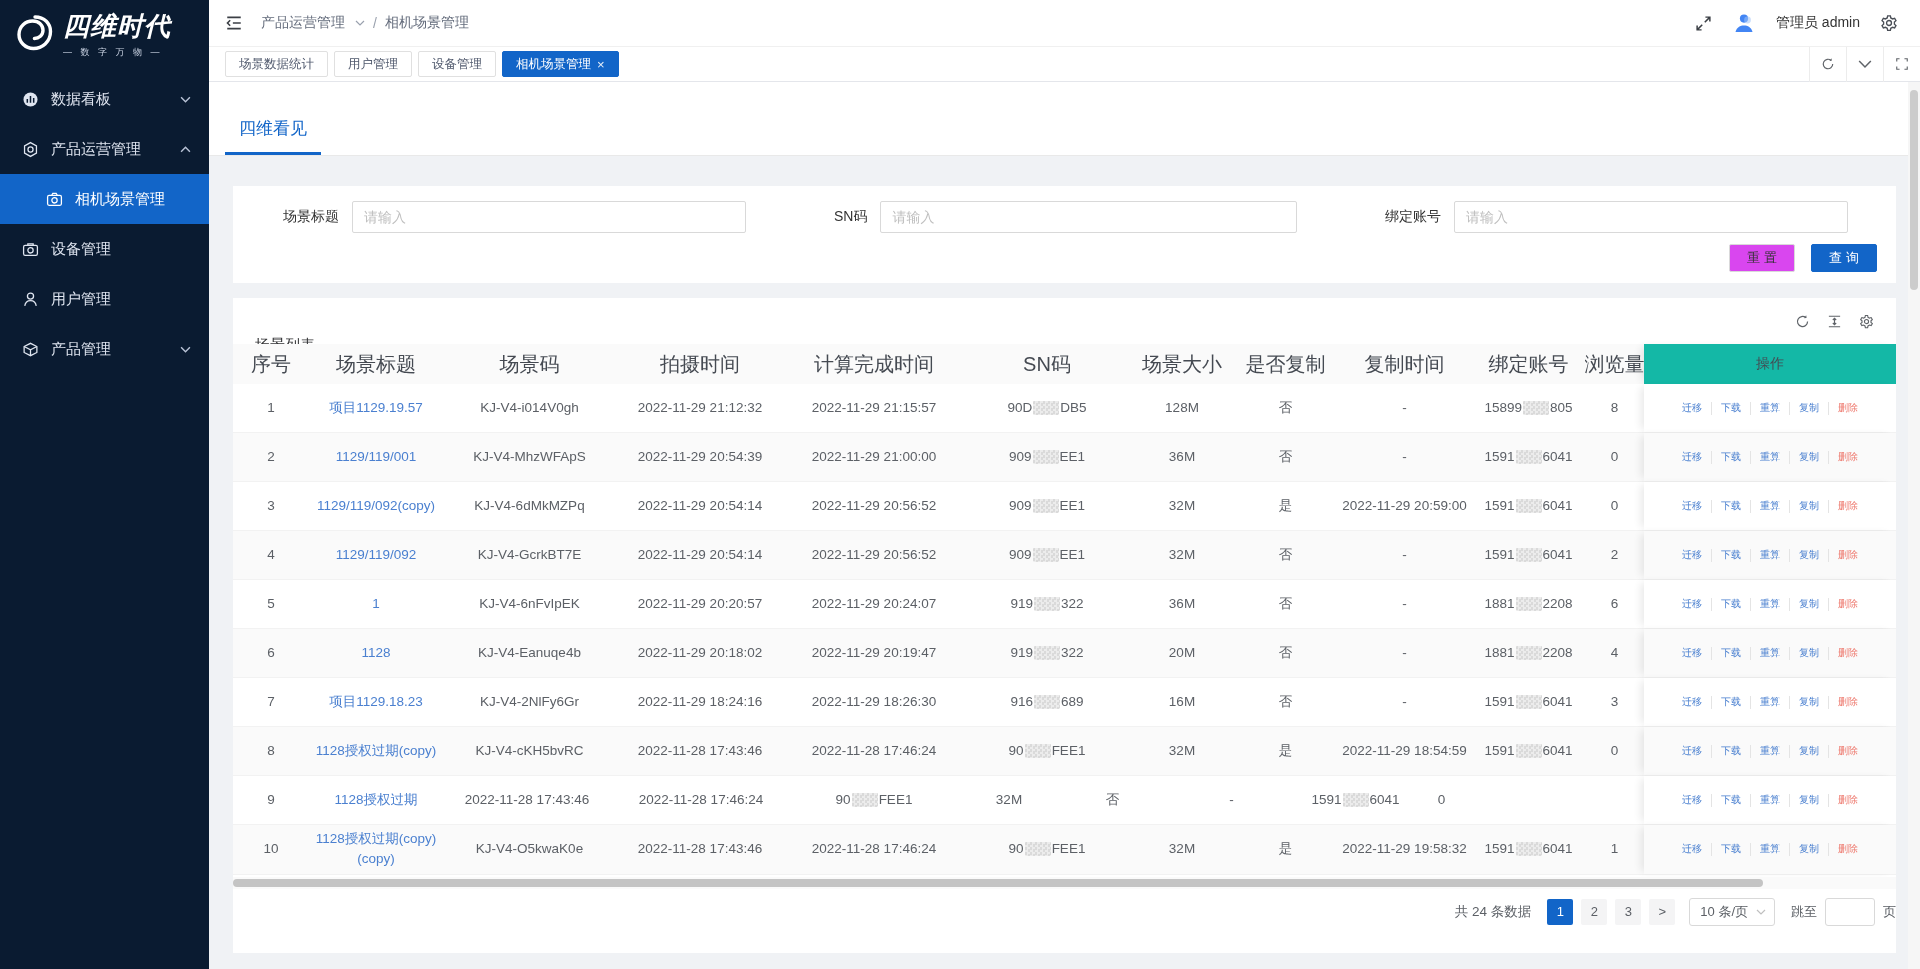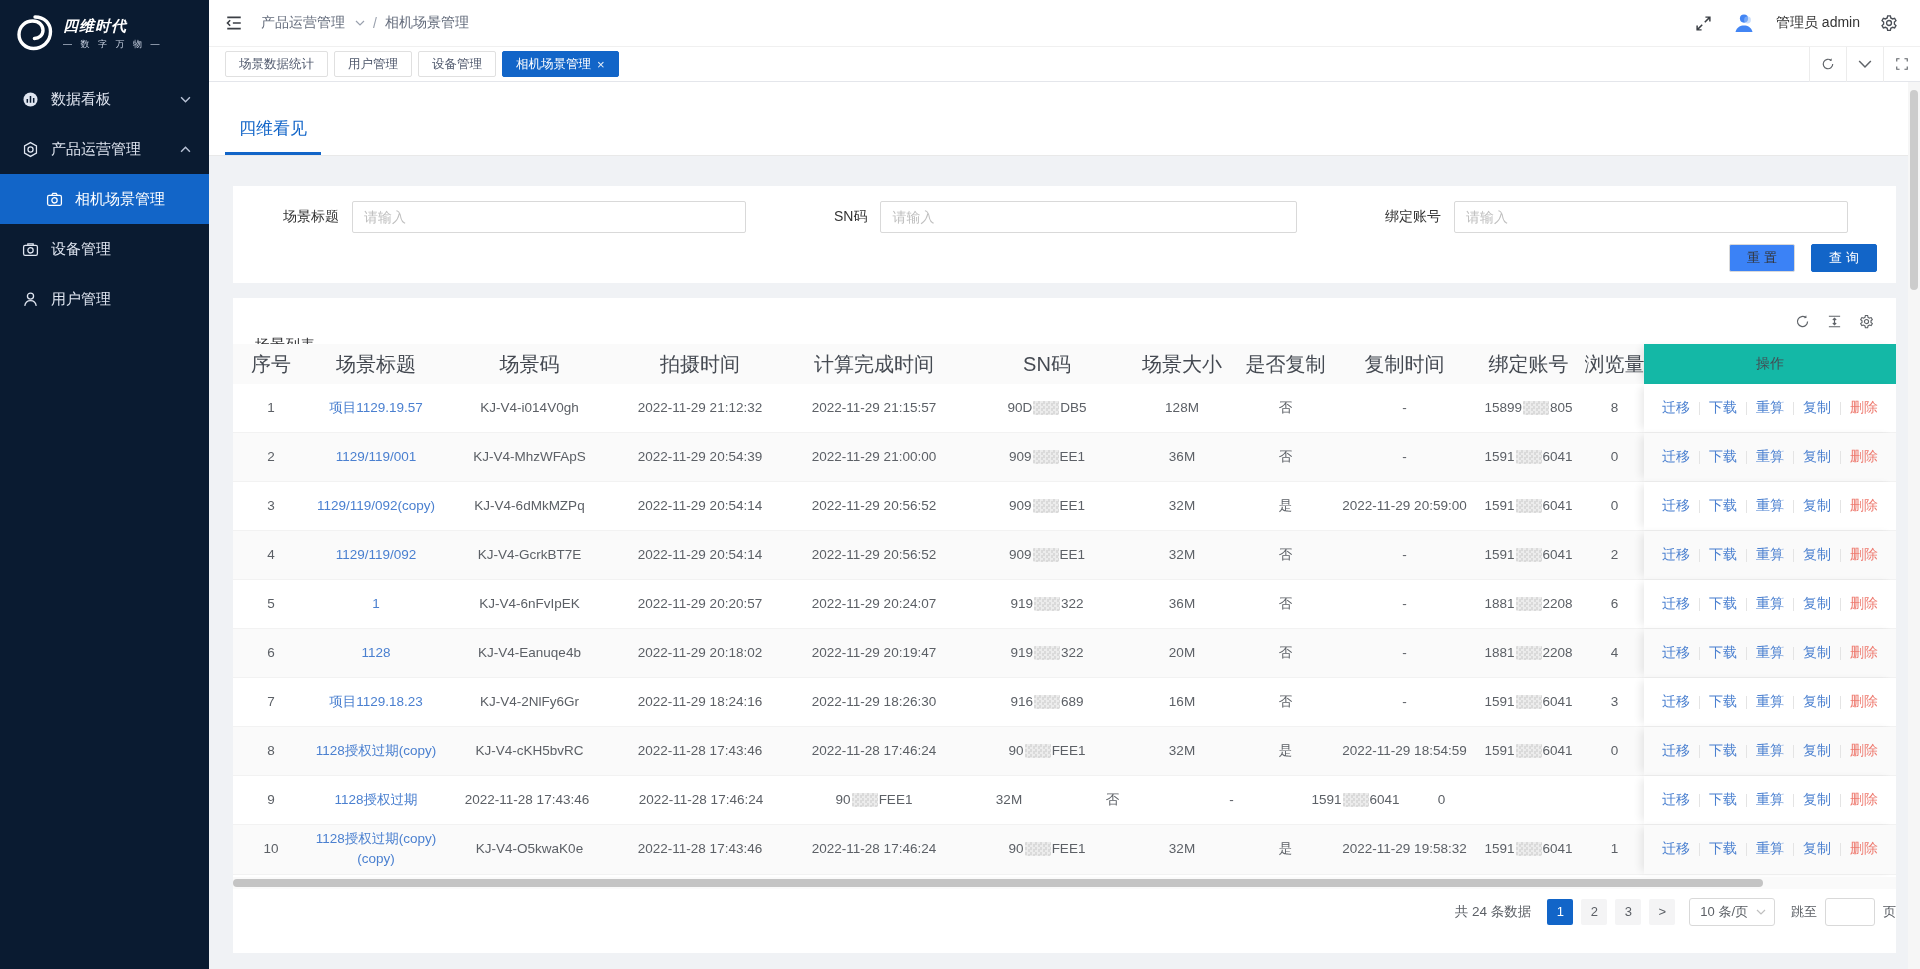--- a/index.html
+++ b/index.html
@@ -5,21 +5,21 @@
   * { margin:0; padding:0; box-sizing:border-box; }
   html,body { width:1920px; height:969px; overflow:hidden; }
   body { font-family:"Liberation Sans","DejaVu Sans",sans-serif; font-size:14px; color:#333;
          background:#f0f2f5; position:relative; }
   .app { display:flex; width:1920px; height:969px; }
 
   
   .sidebar { width:209px; height:969px; background:#0a1b31; flex:0 0 209px; color:#dfe5f0; }
   .logo { display:flex; align-items:center; gap:9px; padding:13px 10px 12px 14px; height:66px; }
   .logo-mark { width:40px; height:40px; flex:0 0 40px; }
-  .logo-title { font-size:15px; font-weight:bold; font-style:italic; color:#fff; letter-spacing:1px; white-space:nowrap; }
+  .logo-title { font-size:26px; font-weight:bold; font-style:italic; color:#fff; letter-spacing:1px; white-space:nowrap; }
   .logo-sub { font-size:9px; color:#c9d2e2; letter-spacing:3px; margin-top:2px; white-space:nowrap; }
   .menu { margin-top:8px; }
   .menu-item { height:50px; display:flex; align-items:center; gap:12px; padding:0 18px 0 22px;
                font-size:15px; color:#dfe5f0; cursor:pointer; }
   .menu-item .mi-icon { width:17px; height:17px; flex:0 0 17px; color:#dfe5f0; }
   .menu-item .mi-label { flex:1; white-space:nowrap; }
   .menu-item .chev { width:11px; height:7px; color:#b9c3d6; }
   .menu-item.child { padding-left:46px; }
   .menu-item.active { background:#1265c8; color:#fff; }
   .menu-item.active .mi-icon { color:#fff; }
@@ -61,21 +61,21 @@
   .search-card { margin-top:30px; height:97px; }
   .search-row { display:flex; padding:15px 48px 0 50px; gap:88px; }
   .field { display:flex; align-items:center; flex:1; min-width:0; }
   .field-label { font-size:14px; color:#333; margin-right:13px; white-space:nowrap; }
   .field input { flex:1; height:32px; border:1px solid #d9d9d9; border-radius:2px; padding:0 11px;
                  font-size:14px; color:#333; outline:none; font-family:inherit; min-width:0; }
   .field input::placeholder { color:#bfbfbf; }
   .btn-row { display:flex; justify-content:flex-end; gap:16px; padding:11px 19px 0 0; }
   .btn { height:28px; min-width:54px; padding:0 13px; font-size:13px; border-radius:2px; cursor:pointer;
          display:flex; align-items:center; justify-content:center; letter-spacing:4px; padding-left:17px; }
-  .btn.ghost { background:#3b82f6; border:1px solid #d9d9d9; color:#333; }
+  .btn.ghost { background:#d946ef; border:1px solid #d9d9d9; color:#333; }
   .btn.primary { background:#1265c8; border:1px solid #1265c8; color:#fff; }
 
   .table-card { margin-top:15px; height:655px; overflow:hidden; }
   .table-title-row { height:46px; display:flex; align-items:center; padding:0 22px; }
   .table-title { font-size:15px; color:#303133; font-weight:500;margin-top:48px; }
   .table-tools { margin-left:auto; display:flex; align-items:center; gap:17px; color:#5f6368; }
   .table-tools svg { width:15px; height:15px; cursor:pointer; display:block; }
 
   .tbl { position:relative; width:100%; }
   .tbl-header { display:flex; background:#fafafa; height:40px; position:relative; }
@@ -88,21 +88,21 @@
         text-align:center; flex:0 0 auto; line-height:1.5; padding:4px 2px; }
   .cell-link { color:#4b80d0; cursor:pointer; text-decoration:none; word-break:break-word; }
   .views { overflow:hidden; padding:0; }
   .views-inner { width:112px; flex:0 0 112px; text-align:center; }
   .redact { display:inline-block; width:26px; height:14px; margin:0 1px; vertical-align:-2px; border-radius:1px;
             background:repeating-conic-gradient(#ececec 0% 25%, #dadada 0% 50%) 0 0/5px 5px; filter:blur(.6px); }
   .op-cell { position:absolute; right:0; top:0; bottom:0; width:252px; display:flex; align-items:center;
              justify-content:center; background:#fff; box-shadow:-6px 0 8px -3px rgba(0,0,0,.09); gap:9px; }
   .tbl-header .op-cell { background:#14b8a6; font-size:14px; color:#454a52; font-weight:500; }
   .tr.striped .op-cell { background:#fafafa; }
-  .op-link { font-size:14px; color:#4b80d0; cursor:pointer; text-decoration:none; white-space:nowrap; }
+  .op-link { font-size:10px; color:#4b80d0; cursor:pointer; text-decoration:none; white-space:nowrap; }
   .op-link.danger { color:#ee7a6f; }
   .op-sep { width:1px; height:13px; background:#e4e4e4; }
 
   .hscroll { height:12px; background:#fafafa; margin-top:2px; position:relative; }
   .hthumb { position:absolute; left:0; top:2px; height:8px; width:92%; background:#c4c4c4; border-radius:4px; cursor:pointer; }
 
   .pager { height:46px; display:flex; align-items:center; justify-content:flex-end; gap:8px; 
            font-size:13px; color:#5c6066; }
   .pager-total { margin-right:8px; font-size:13.5px; }
   .pager-pages { display:flex; gap:8px; }
@@ -170,20 +170,30 @@
             <path d="M5.5 4.2V2.6h5v1.6"></path>
         </svg>
         <span class="mi-label">设备管理</span>
       </div>
       <div class="menu-item">
         <svg class="mi-icon" viewBox="0 0 16 16" fill="none" stroke="currentColor" stroke-width="1.2">
           <circle cx="8" cy="4.8" r="2.9"></circle>
             <path d="M2.6 14c.5-3.4 2.9-5 5.4-5s4.9 1.6 5.4 5"></path>
         </svg>
         <span class="mi-label">用户管理</span>
+      </div>
+      <div class="menu-item">
+        <svg class="mi-icon" viewBox="0 0 16 16" fill="none" stroke="currentColor" stroke-width="1.2">
+          <path d="M2 5.2L8 2.2l6 3v5.6l-6 3-6-3z"></path>
+            <path d="M2 5.2l6 3 6-3M8 8.2v5.6"></path>
+        </svg>
+        <span class="mi-label">产品管理</span>
+        <svg class="chev" viewBox="0 0 10 6">
+            <path d="M1 1l4 4 4-4" fill="none" stroke="currentColor" stroke-width="1.3"></path>
+          </svg>
       </div>
     </nav>
   </aside>
 
   <div class="main">
 
     <header class="topbar">
       <svg class="collapse-btn" viewBox="0 0 16 16" fill="none" stroke="currentColor" stroke-width="1.4">
         <path d="M2 3h12M7 8h7M2 13h12M4.6 5.6L2.2 8l2.4 2.4"></path>
       </svg>

